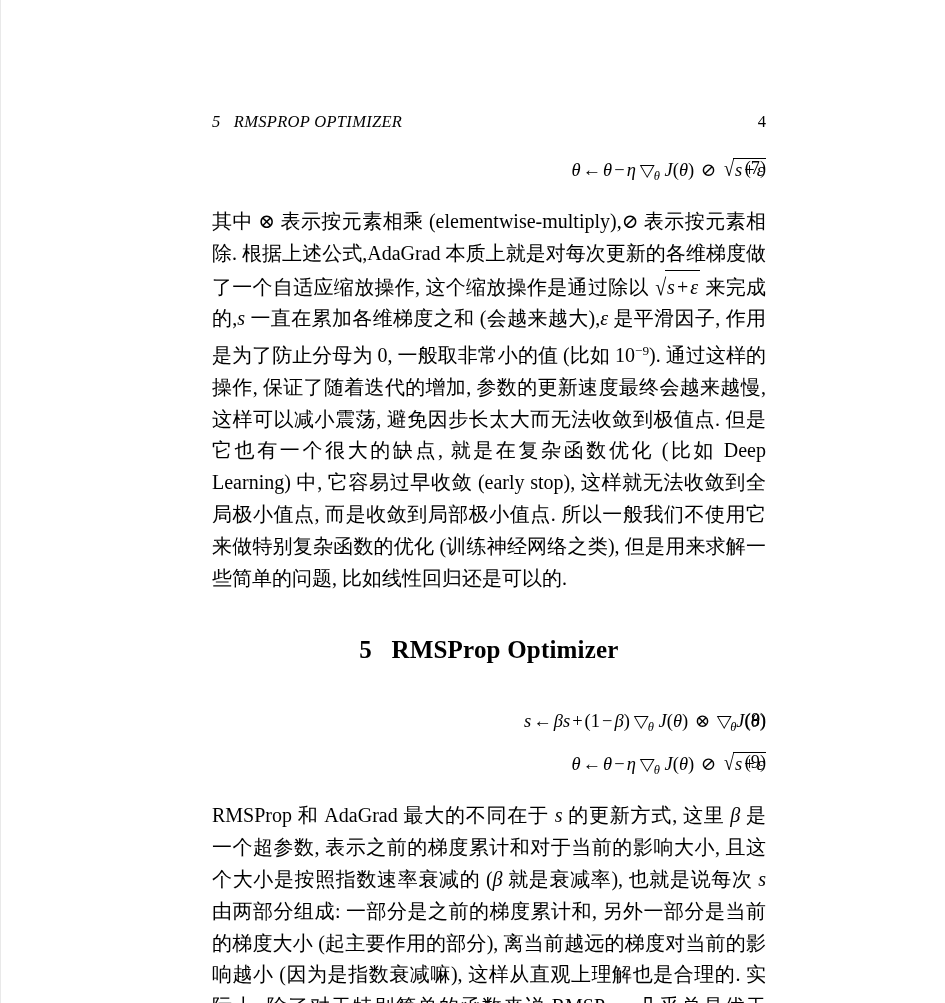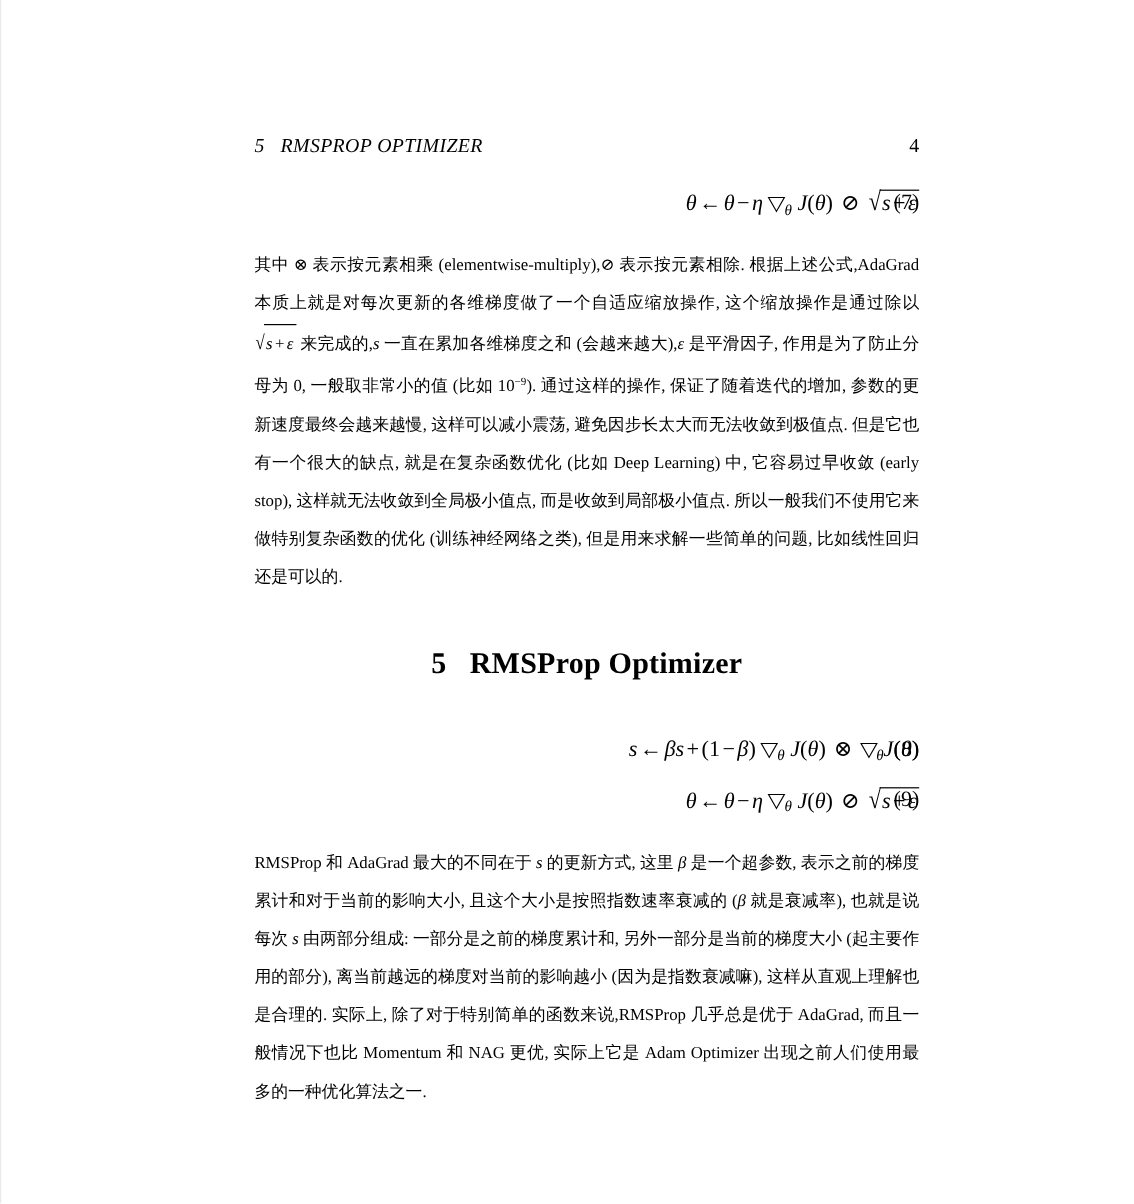--- a/index.html
+++ b/index.html
@@ -47,21 +47,21 @@
     letter-spacing: 0.3px;
     white-space: pre;
   }
   .runhead-num {
     font-style: normal;
     font-size: 16.5px;
   }
 
   
   .para {
-    font-size: 14px;
+    font-size: 20px;
     line-height: 31.8px;
     text-align: justify;
     text-justify: inter-character;
     margin: 0;
     letter-spacing: 0px;
   }
   .para.indent { text-indent: 36px; }
   .mi {
     font-style: italic;
     font-family: "Liberation Serif", "DejaVu Serif", serif;

